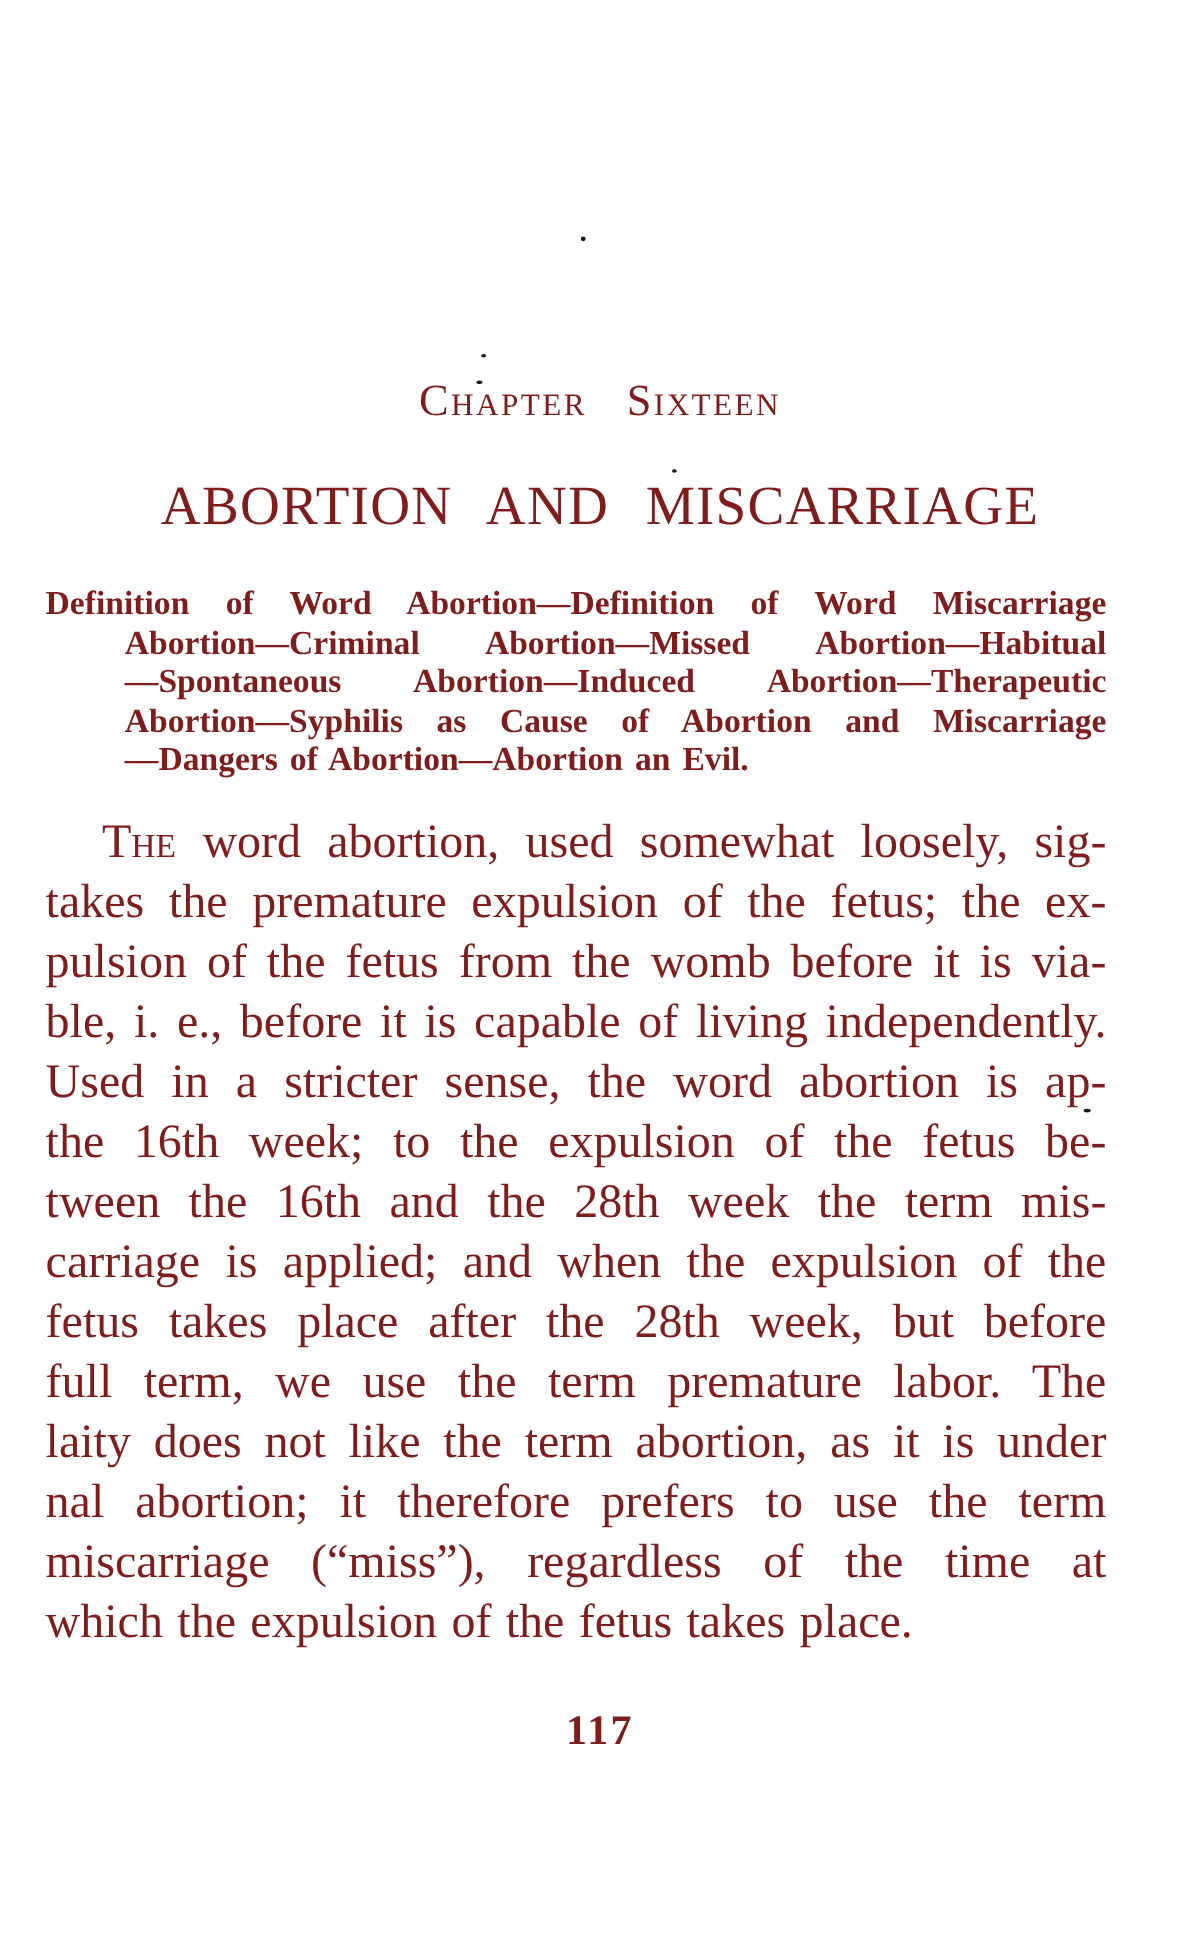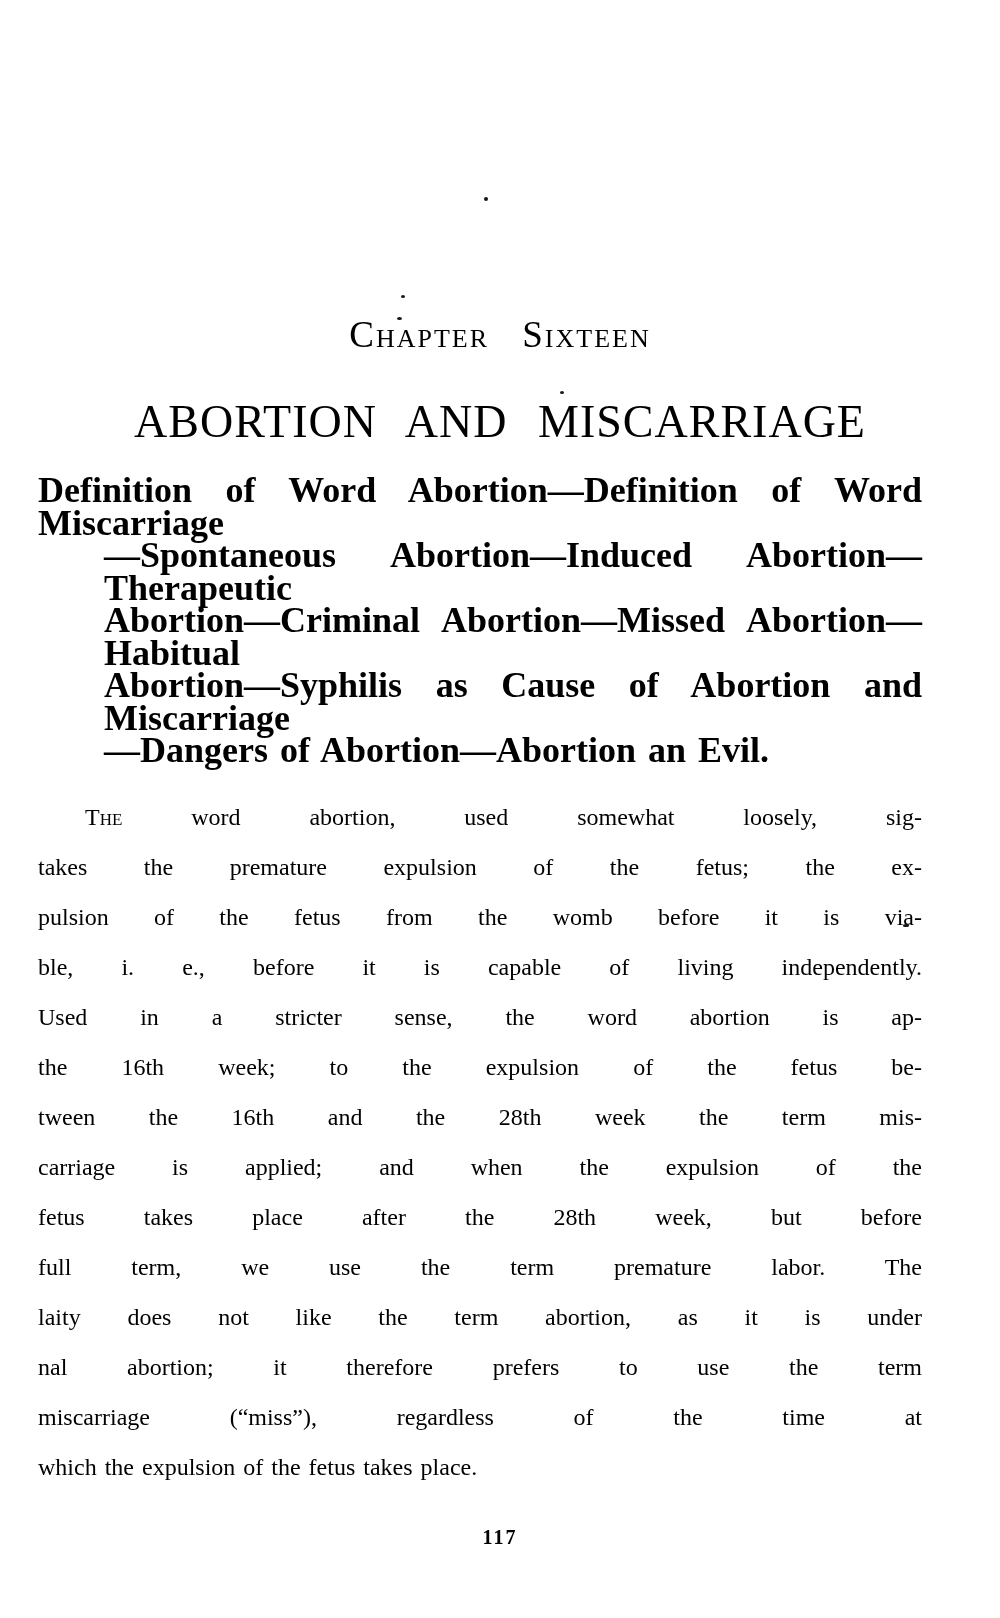--- a/index.html
+++ b/index.html
@@ -5,21 +5,21 @@
   html, body {
     margin: 0;
     padding: 0;
     background: #ffffff;
   }
   .page {
     position: relative;
     width: 1000px;
     height: 1618px;
     background: #ffffff;
-    color: #000000;
+    color: #7f1d1d;
     font-family: "Liberation Serif", serif;
     overflow: hidden;
   }
   
   .chapter-heading {
     margin: 0;
     padding-top: 314px;
     text-align: center;
     font-size: 37px;
     font-weight: normal;
@@ -36,53 +36,53 @@
     letter-spacing: 1px;
     word-spacing: 18px;
     line-height: 52px;
   }
   
   .content {
     margin-left: 38px;
     width: 884px;
   }
   .synopsis {
-    margin-top: 26px;
-    font-size: 36px;
+    margin-top: 40px;
+    font-size: 28px;
     font-weight: bold;
     line-height: 32.5px;
     word-spacing: 3px;
   }
   .synopsis .syn-line {
     text-align: justify;
     text-align-last: justify;
     padding-left: 66px;
   }
   .synopsis .syn-line:first-child { padding-left: 0; }
   .synopsis .syn-line:last-child  { text-align-last: left; }
 
   .body-text {
     margin-top: 25px;
-    font-size: 24px;
+    font-size: 40px;
     line-height: 50px;
     word-spacing: 2px;
   }
   .body-line {
     text-align: justify;
     text-align-last: justify;
   }
   .body-line.first-line { text-indent: 47px; }
   .body-lines .body-line:last-child { text-align-last: left; }
   .lead-caps { font-variant: small-caps; }
 
   
   .folio {
-    margin-top: 34px;
+    margin-top: 46px;
     text-align: center;
-    font-size: 20px;
+    font-size: 35px;
     font-weight: bold;
     letter-spacing: 2px;
   }
   
   .speck {
     position: absolute;
     background: #161616;
     border-radius: 50%;
   }
 </style>
@@ -98,22 +98,22 @@
   <div class="speck" style="left:903px; top:924px; width:6px; height:3px;"></div>
 
   <h2 class="chapter-heading">Chapter Sixteen</h2>
 
   <h1 class="page-title">ABORTION AND MISCARRIAGE</h1>
 
   <div class="content">
 
     <section class="synopsis">
         <div class="syn-line">Definition of Word Abortion—Definition of Word Miscarriage</div>
+        <div class="syn-line">Abortion—Criminal Abortion—Missed Abortion—Habitual</div>
         <div class="syn-line">—Spontaneous Abortion—Induced Abortion—Therapeutic</div>
-        <div class="syn-line">Abortion—Criminal Abortion—Missed Abortion—Habitual</div>
         <div class="syn-line">Abortion—Syphilis as Cause of Abortion and Miscarriage</div>
         <div class="syn-line">—Dangers of Abortion—Abortion an Evil.</div>
       </section>
 
     <section class="body-text">
       <div class="body-line first-line">
         <span class="lead-caps">The</span>
         <span>word abortion, used somewhat loosely, sig-</span>
       </div>
       <div class="body-lines">

